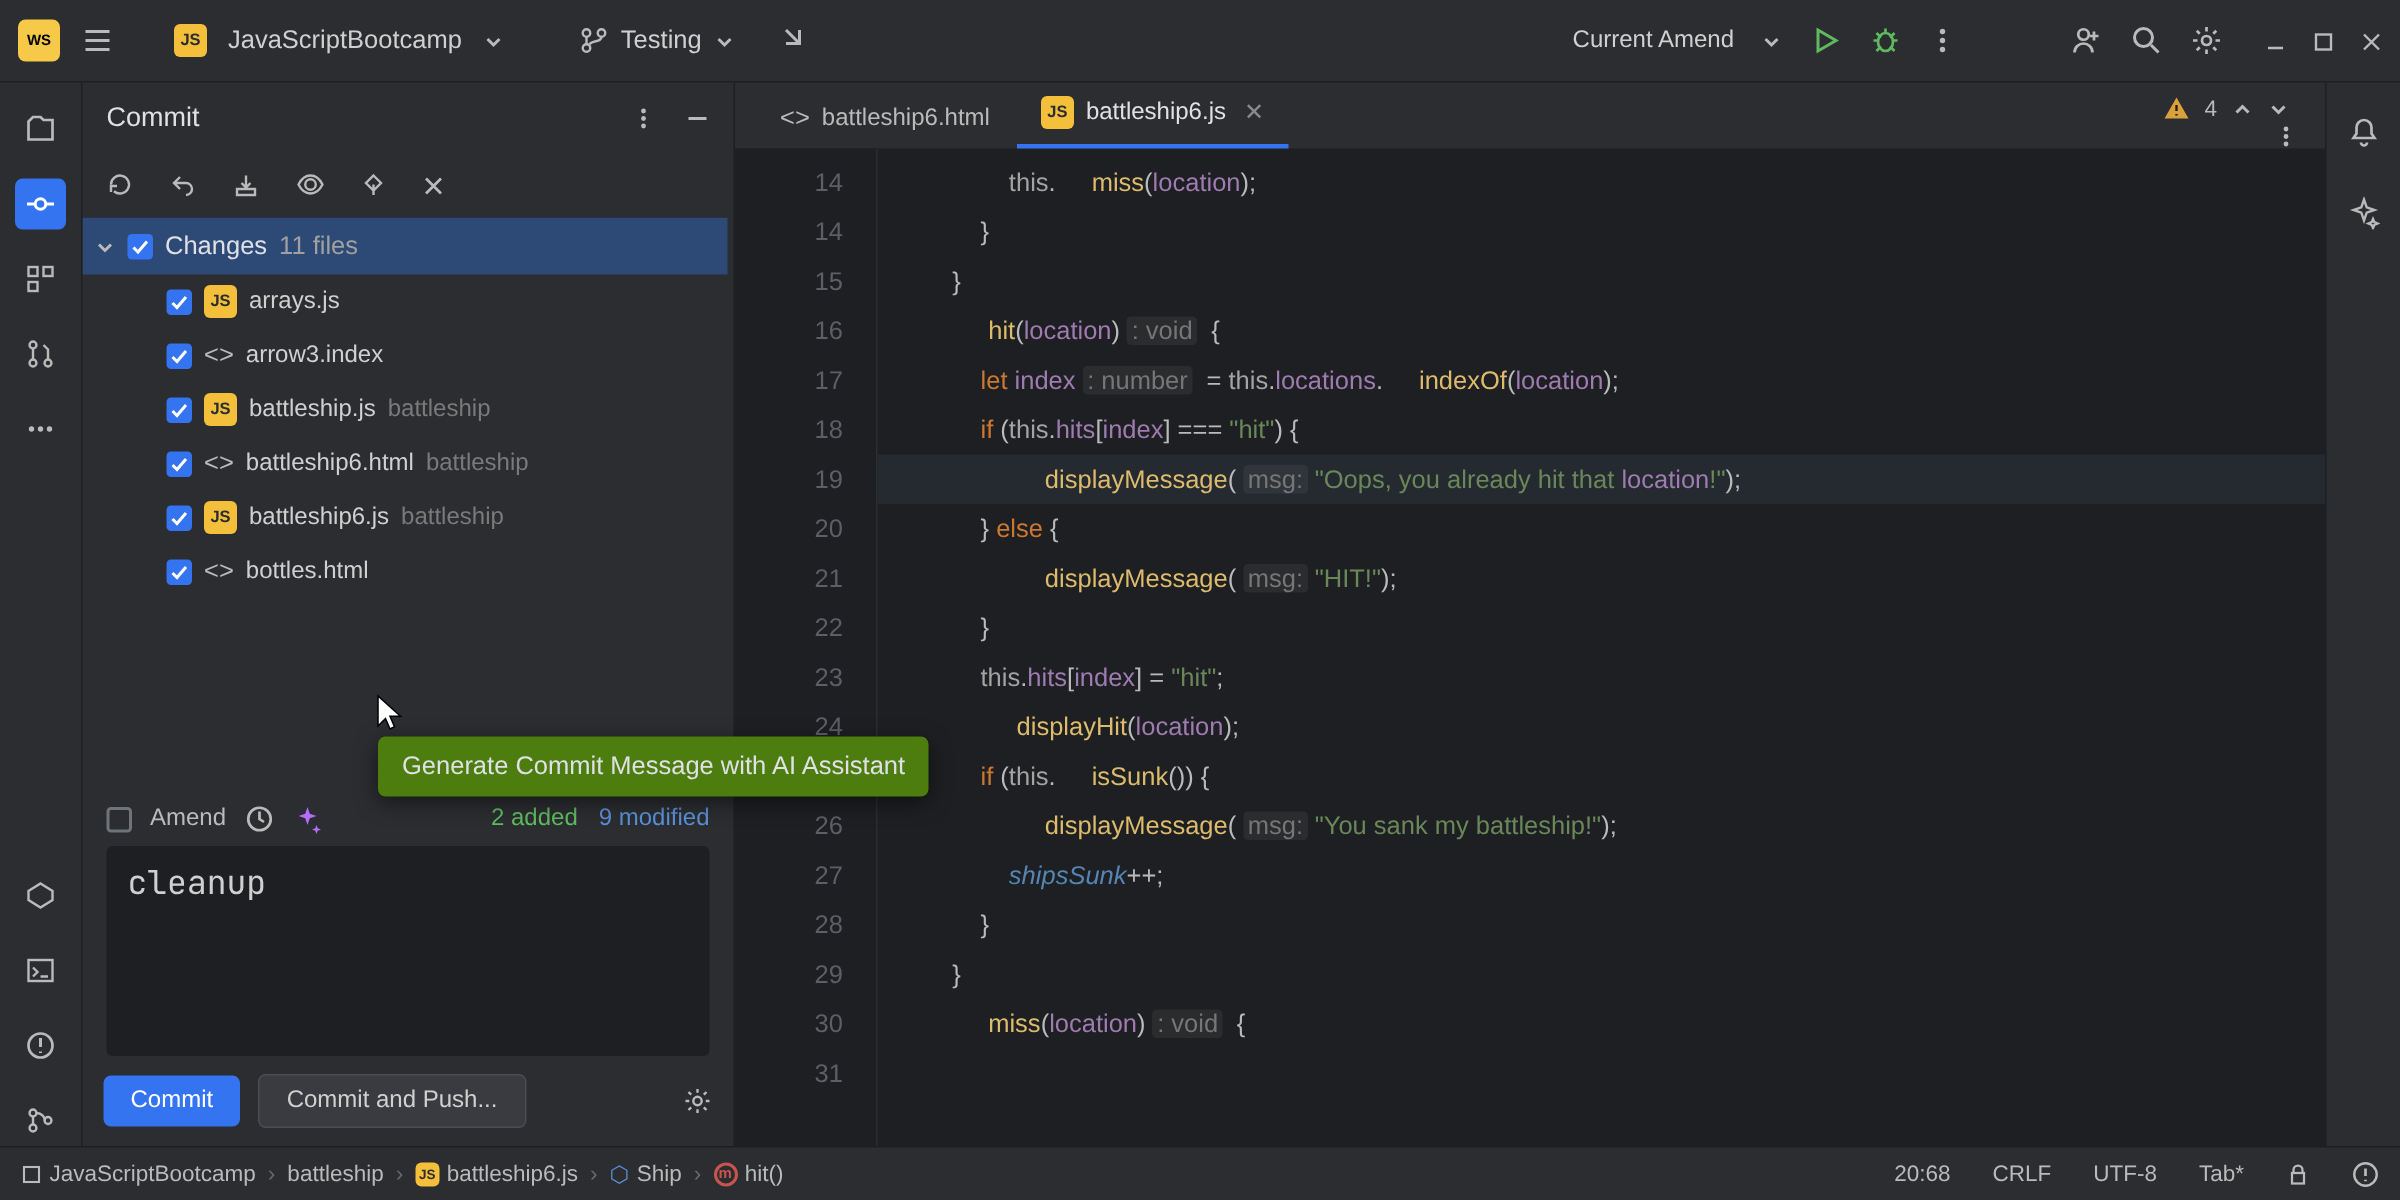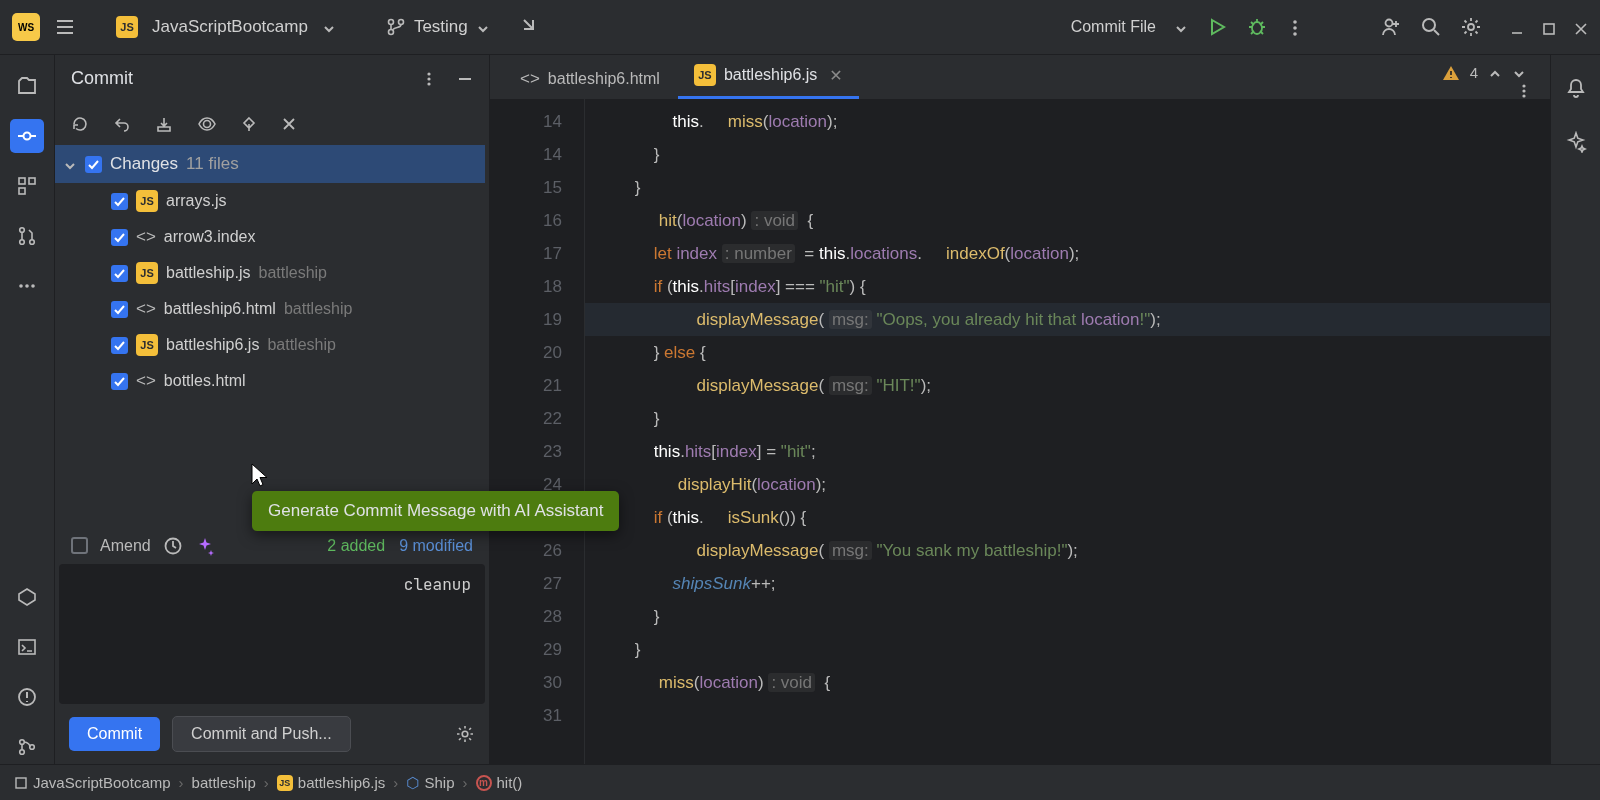--- a/index.html
+++ b/index.html
@@ -44,42 +44,42 @@
 
 .amend-row { display:flex; align-items:center; padding:8px 16px; gap:12px; }
 .amend-cb { width:17px; height:17px; border:2px solid #6f737a; border-radius:3px; }
 .amend-lbl { color:#bababa; font-size:16px; }
 .history-ic { color:#bababa; cursor:pointer; }
 .ai-ic { color:#b66cff; cursor:pointer; position:relative; }
 .stats { margin-left:auto; display:flex; gap:14px; font-size:16px; }
 .added { color:#5fba5f; }
 .modified { color:#5a8fd6; }
 
-.msg-area { background:#1e1f22; min-height:140px; padding:10px 14px; font-family:ui-monospace,"JetBrains Mono",monospace; font-size:16px; color:#d0d0d0; margin:0 4px; border-radius:4px;text-align:right; }
+.msg-area { background:#1e1f22; min-height:140px; padding:10px 14px; font-family:ui-monospace,"JetBrains Mono",monospace; font-size:22px; color:#d0d0d0; margin:0 16px; border-radius:4px; }
 
 .commit-btns { display:flex; align-items:center; padding:12px 14px; gap:12px; }
 .btn { padding:8px 18px; border-radius:5px; font-size:16px; cursor:pointer; }
 .btn-primary { background:#3574f0; color:#fff; }
 .btn-sec { background:#393b40; color:#d0d0d0; border:1px solid #4b4d52; }
 .gear-btn { margin-left:auto; color:#bababa; cursor:pointer; }
 
 .editor-area { flex:1; display:flex; flex-direction:column; background:#1e1f22; position:relative; }
 .tabs { height:44px; display:flex; align-items:flex-end; padding-left:14px; gap:2px; background:#2b2d30; }
 .tab { display:flex; align-items:center; gap:8px; padding:10px 16px; font-size:16px; color:#bababa; cursor:pointer; }
 .tab.active { border-bottom:3px solid #3574f0; color:#dfe1e5; }
 .tab .close-x { color:#8a8a8a; margin-left:4px; }
 .tabs-gear { margin-left:auto; margin-right:18px; color:#bababa; cursor:pointer; }
 
 .code-viewport { flex:1; display:flex; overflow:hidden; font-family:ui-monospace,"JetBrains Mono",Consolas,monospace; font-size:17px; position:relative; }
 .gutter { width:95px; text-align:right; padding:6px 22px 6px 0; color:#5c5f66; line-height:33px; background:#1e1f22; user-select:none; border-right:1px solid #2b2d30; }
 .code-lines { padding:6px 0; line-height:33px; flex:1; }
 .code-lines .ln { white-space:pre; padding-left:12px; }
 .ln.hl { background:#252a31; }
 .kw { color:#cc7832; }
-.ths { color:#ffffff; }
+.ths { color:#a3a3a3; }
 .fn { color:#dcbb6c;padding-left:24px; }
 .fc { color:#5585b5; font-style:italic; }
 .str { color:#6a8759; }
 .hint { color:#767676; font-style:normal; background:rgba(120,120,120,0.15); padding:0 3px; border-radius:3px; }
 .plain { color:#bababa; }
 .pr { color:#9e7bb0; }
 
 .insp { position:absolute; top:8px; right:24px; display:flex; align-items:center; gap:10px; color:#bababa; font-size:15px; }
 .warn-tri { color:#dba03b; }
 
@@ -122,21 +122,21 @@
         </svg></span>
     <span class="proj-name">Testing</span>
     <span><svg width="14" height="14" viewBox="0 0 14 14">
           <path d="M3 5l4 4 4-4" stroke="#bababa" stroke-width="2" fill="none"></path>
         </svg></span>
     <span style="margin-left:20px;"><svg width="22" height="22" viewBox="0 0 22 22">
           <path d="M6 4l9 9M6 13h9V4" stroke="#bababa" stroke-width="2" fill="none"></path>
         </svg></span>
   </div>
   <div class="top-right">
-    <span class="run-cfg">Commit File</span>
+    <span class="run-cfg">Current Amend</span>
     <span><svg width="14" height="14" viewBox="0 0 14 14">
           <path d="M3 5l4 4 4-4" stroke="#bababa" stroke-width="2" fill="none"></path>
         </svg></span>
     <span class="play-icon"><svg width="22" height="22" viewBox="0 0 22 22">
           <path d="M6 4l12 7-12 7z" fill="none" stroke="currentColor" stroke-width="2"></path>
         </svg></span>
     <span class="debug-icon"><svg width="22" height="22" viewBox="0 0 22 22">
           <ellipse cx="11" cy="12" rx="5" ry="6" fill="none" stroke="currentColor" stroke-width="1.8"></ellipse>
           <path d="M3 11h3M16 11h3M5 6l3 3M17 6l-3 3M5 18l3-3M17 18l-3-3M11 3v3" stroke="currentColor" stroke-width="1.8"></path>
         </svg></span>
@@ -484,18 +484,32 @@
       <span style="display: inline-flex; align-items: center; gap: 5px;">
         <span style="color:#5a8fd6;">⬡</span>
         <span>Ship</span>
       </span>
       <span class="crumb-sep">›</span>
       <span style="display: inline-flex; align-items: center; gap: 5px;">
         <span class="m-icon">m</span>
         <span>hit()</span>
       </span>
     </div>
+  <div class="sb-right">
+    <span>20:68</span>
+    <span>CRLF</span>
+    <span>UTF-8</span>
+    <span>Tab*</span>
+    <span><svg width="16" height="16" viewBox="0 0 16 16">
+          <rect x="4" y="7" width="8" height="7" fill="none" stroke="currentColor" stroke-width="1.5"></rect>
+          <path d="M5 7V5a3 3 0 0 1 6 0v2" fill="none" stroke="currentColor" stroke-width="1.5"></path>
+        </svg></span>
+    <span><svg width="18" height="18" viewBox="0 0 18 18">
+          <circle cx="9" cy="9" r="7.5" fill="none" stroke="currentColor" stroke-width="1.6"></circle>
+          <path d="M9 5v5M9 12.5v1" stroke="currentColor" stroke-width="1.8"></path>
+        </svg></span>
+  </div>
 </div>
 
 <div class="tooltip">Generate Commit Message with AI Assistant</div>
 <div class="cursor"><svg width="22" height="28" viewBox="0 0 22 28">
       <path d="M2 2l0 20 5-5 3 7 3-1.5-3-7 7 0z" fill="#fff" stroke="#000" stroke-width="1"></path>
     </svg></div>
 
 </body></html>

